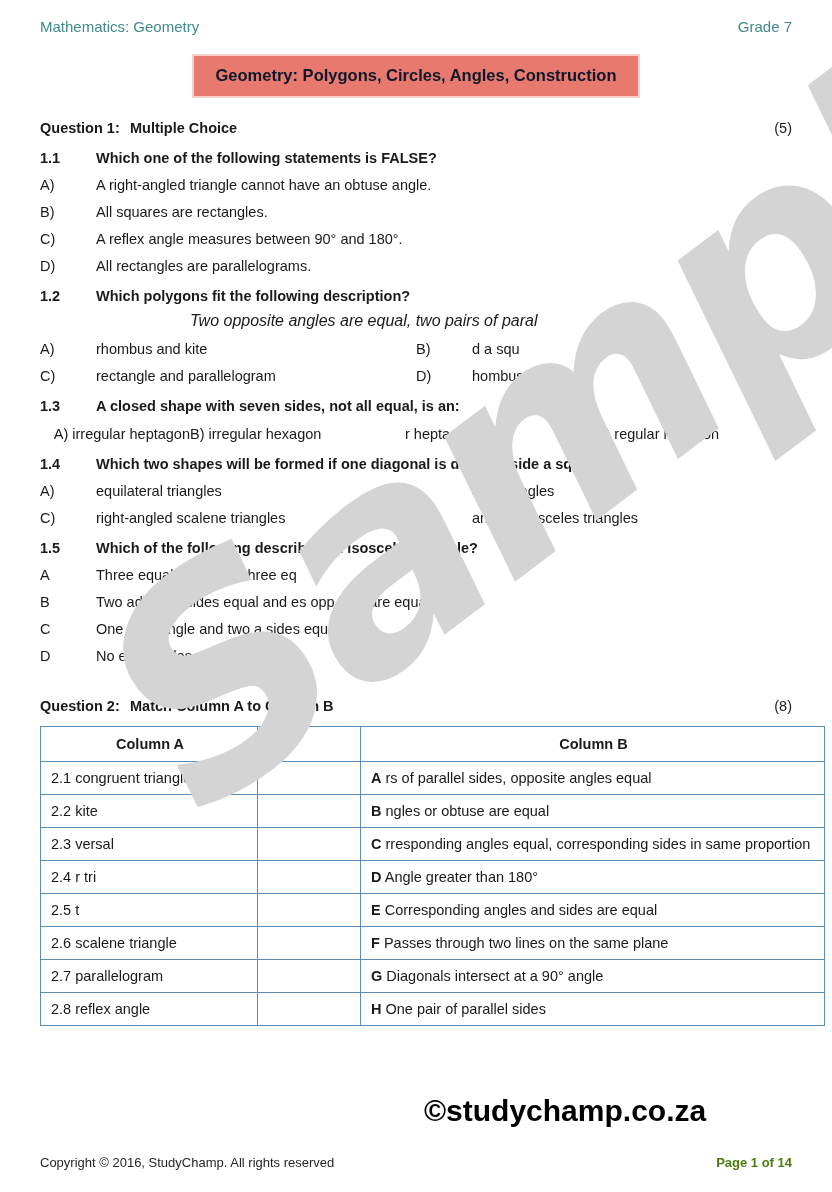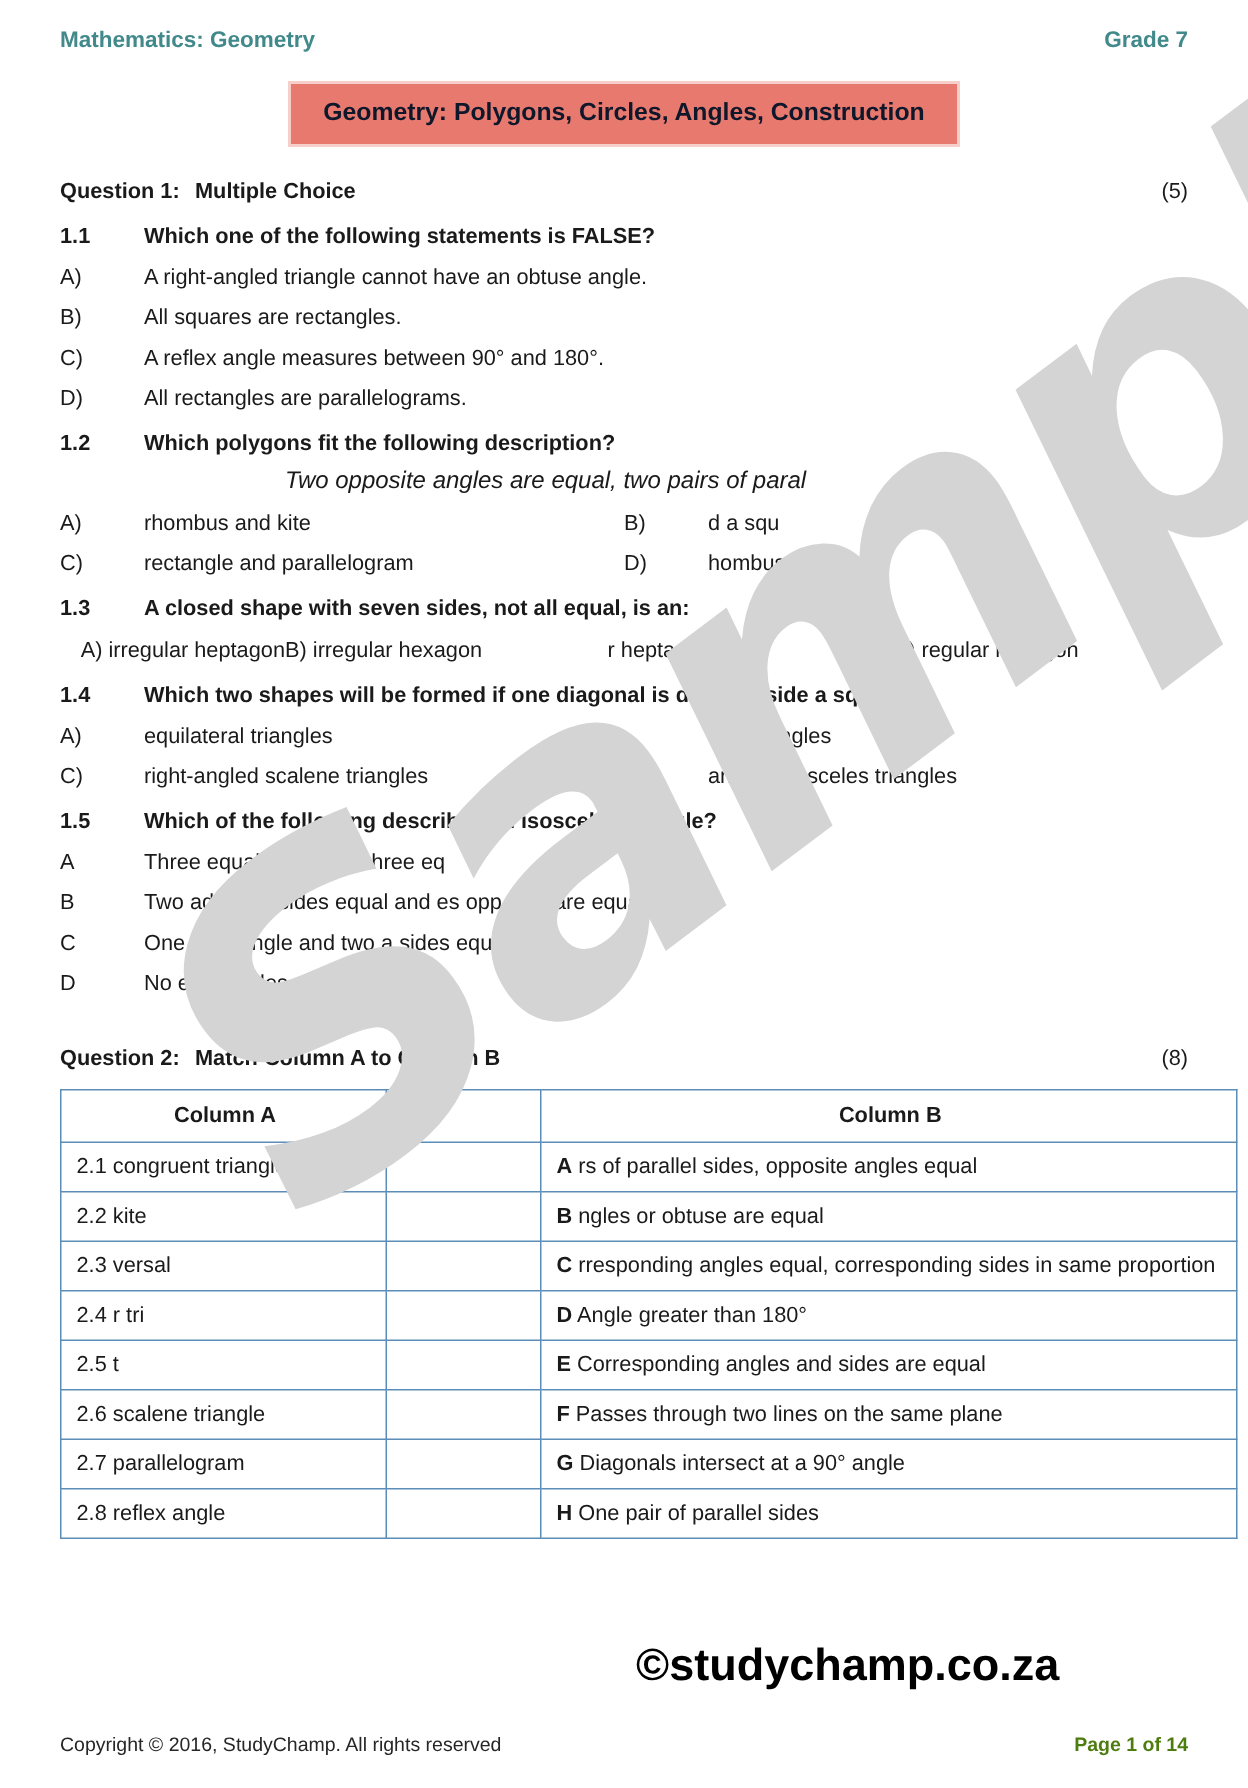--- a/index.html
+++ b/index.html
@@ -69,21 +69,21 @@
     top: 18px;
     width: 752px;
     display: flex;
     justify-content: space-between;
     align-items: baseline;
     z-index: 2;
   }
   .doc-header .subject,
   .doc-header .grade {
     color: #41898b;
-    font-weight: 700;
+    font-weight: 400;
     font-size: 15px;
   }
 
   .banner-wrap {
     position: absolute;
     left: 0;
     top: 54px;
     width: 832px;
     display: flex;
     justify-content: center;

